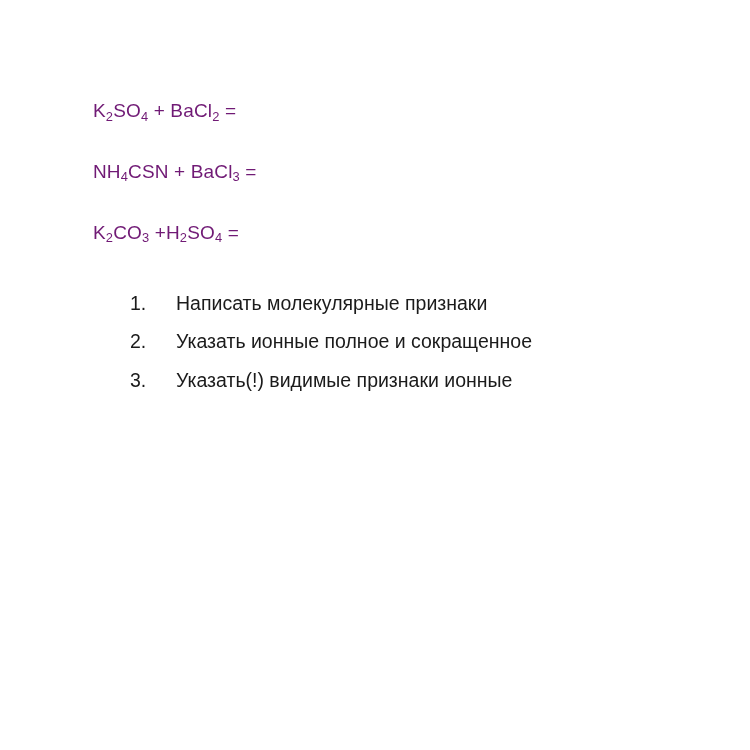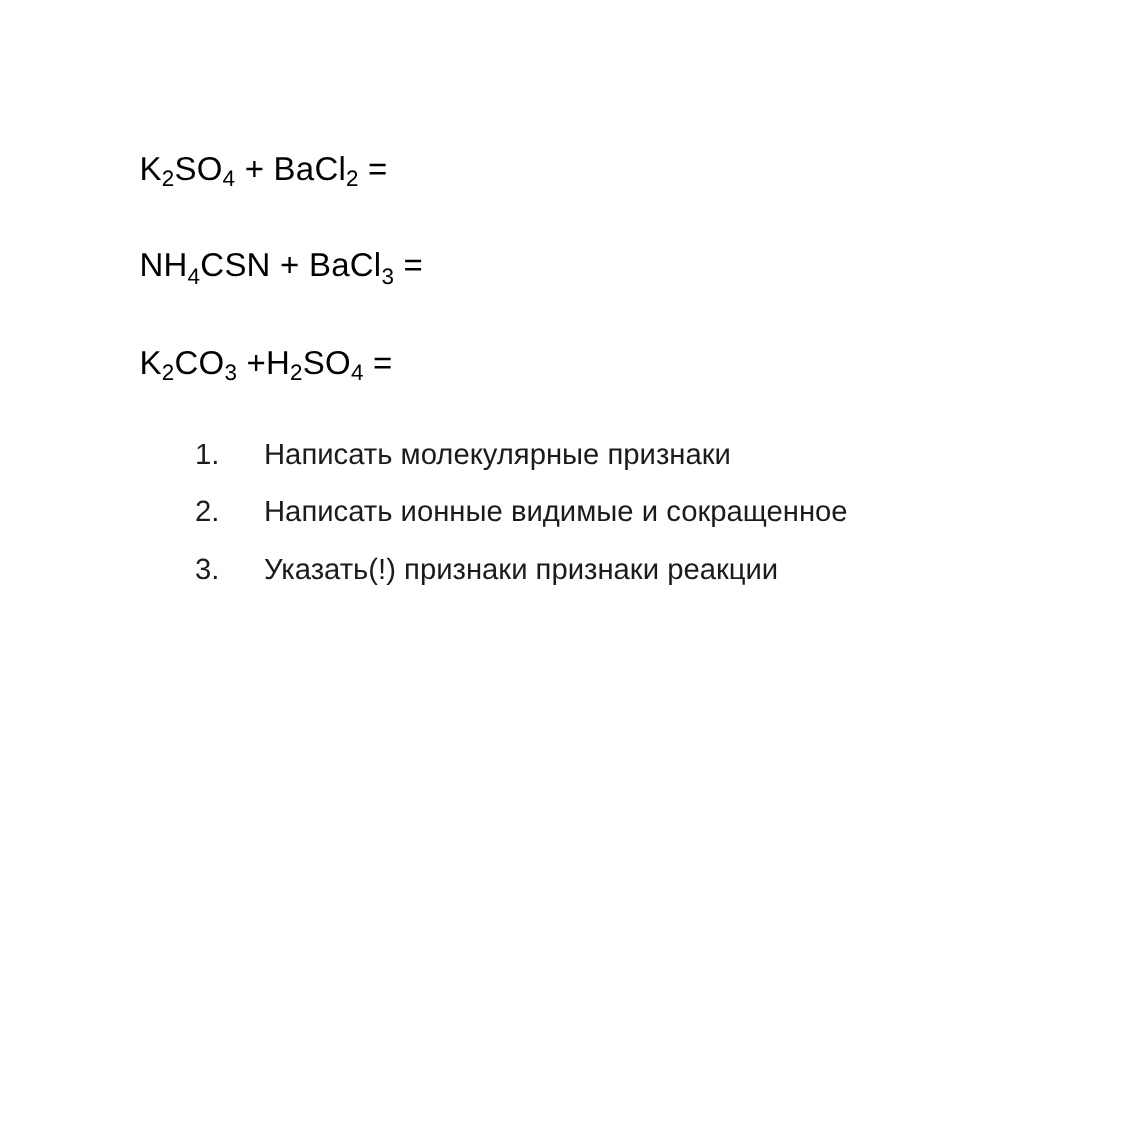--- a/index.html
+++ b/index.html
@@ -20,26 +20,26 @@
     height: 750px;
     box-sizing: border-box;
   }
   .equations {
     position: absolute;
     left: 93px;
     top: 100px;
     width: 560px;
   }
   .equation {
-    font-size: 22px;
+    font-size: 19px;
     line-height: 1.2;
     margin-bottom: 38px;
     white-space: pre;
     letter-spacing: 0.15px;
-    color: #000000;
+    color: #701a75;
   }
   .equation:last-child {
     margin-bottom: 1px;
   }
   sub {
     font-size: 0.68em;
     vertical-align: baseline;
     position: relative;
     bottom: -0.28em;
   }
@@ -80,21 +80,21 @@
     <div class="equation"><span>K</span><sub>2</sub><span>CO</span><sub>3</sub><span> +H</span><sub>2</sub><span>SO</span><sub>4</sub><span> =</span></div>
   </div>
 
   <ol class="task-list">
     <li class="task-item">
       <span class="task-num">1.</span>
       <span class="task-text">Написать молекулярные признаки</span>
     </li>
     <li class="task-item">
       <span class="task-num">2.</span>
-      <span class="task-text">Написать ионные видимые и сокращенное</span>
+      <span class="task-text">Указать ионные полное и сокращенное</span>
     </li>
     <li class="task-item">
       <span class="task-num">3.</span>
-      <span class="task-text">Указать(!) признаки признаки реакции</span>
+      <span class="task-text">Указать(!) видимые признаки ионные</span>
     </li>
   </ol>
 
 </div>
 
 </body></html>

